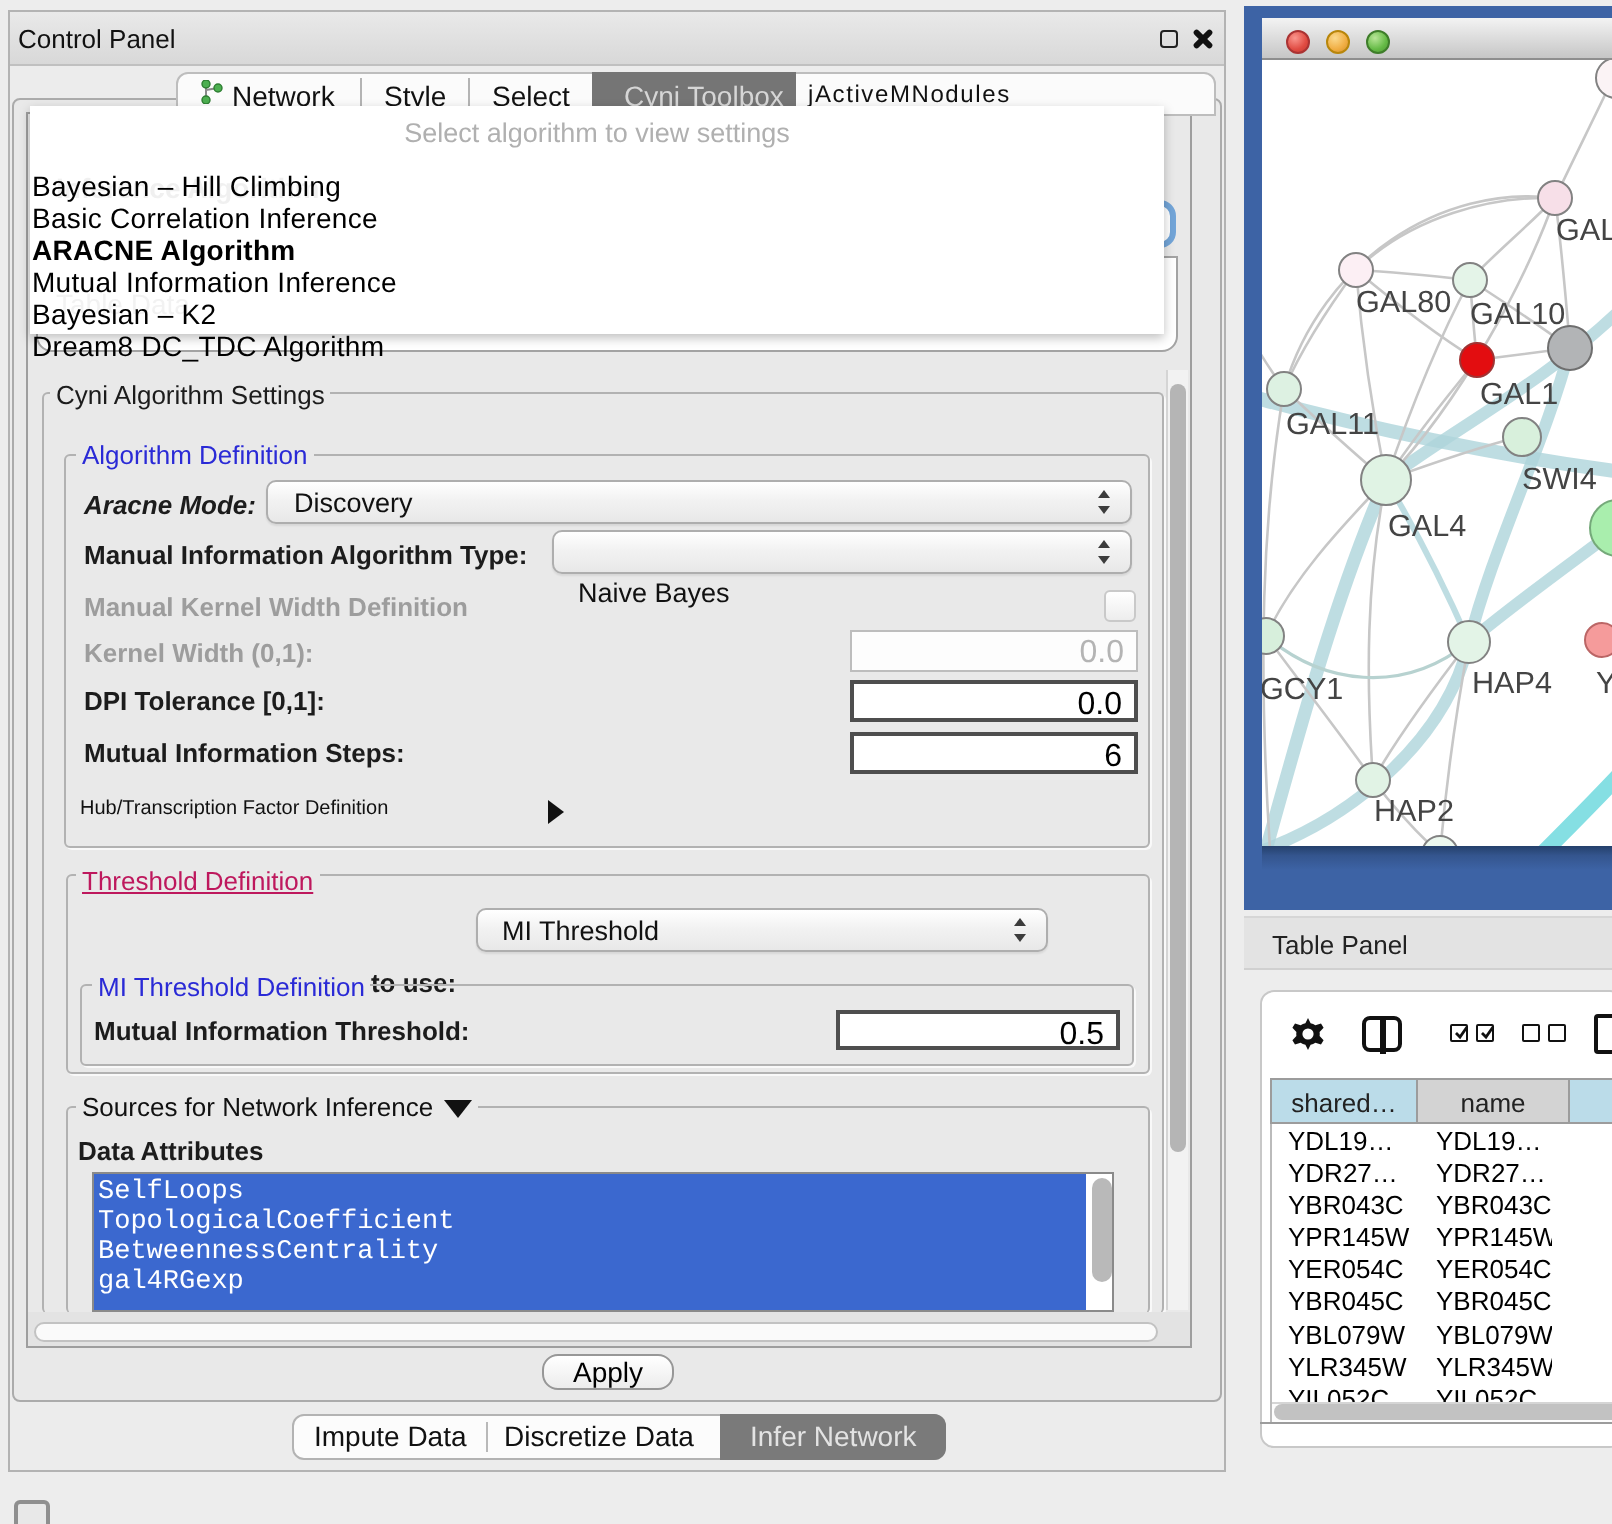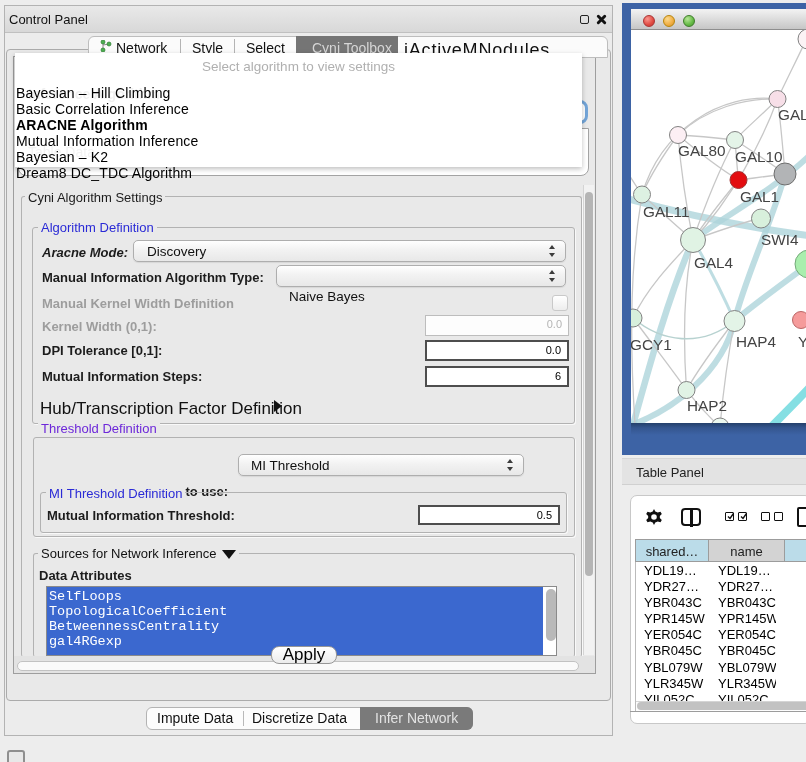--- a/index.html
+++ b/index.html
@@ -6,21 +6,21 @@
   body{width:806px;height:762px;background:#ededed;font-family:"Liberation Sans",sans-serif;position:relative;overflow:hidden;}
   .abs{position:absolute;}
   .b{font-weight:bold;}
   .lbl{font-size:13px;color:#1c1c1c;font-weight:bold;white-space:nowrap;}
   .glbl{font-size:13px;color:#9d9d9d;font-weight:bold;white-space:nowrap;}
   .combo{position:absolute;border:1px solid #aeaeae;border-radius:5px;background:linear-gradient(#ffffff,#f2f2f2 45%,#e8e8e8);box-shadow:0 1px 1px rgba(0,0,0,0.08);font-size:13.5px;color:#111;}
   .combo .ct{position:absolute;left:18px;top:3px;}
   .spin{position:absolute;right:7px;top:0;bottom:0;width:10px;}
   .spin:before{content:"";position:absolute;left:1px;top:4px;border-left:3.5px solid transparent;border-right:3.5px solid transparent;border-bottom:4.5px solid #3c3c3c;}
   .spin:after{content:"";position:absolute;left:1px;bottom:4px;border-left:3.5px solid transparent;border-right:3.5px solid transparent;border-top:4.5px solid #3c3c3c;}
-  .field{position:absolute;background:#fff;border:2px solid #4e4e4e;font-size:11px;color:#000;text-align:right;}
+  .field{position:absolute;background:#fff;border:2px solid #4e4e4e;font-size:16px;color:#000;text-align:right;}
   .field .v{position:absolute;right:6px;top:2px;}
   .gbox{position:absolute;border:1px solid #b2b2b2;border-radius:3px;box-shadow:inset 0 0 0 0px #fff, 1px 1px 0 rgba(255,255,255,0.7);}
   .gcap{position:absolute;font-size:13px;background:#e9e9e9;padding:0 3px;white-space:nowrap;}
 </style>
 </head>
 <body>
 
 <div class="abs" style="left:4px;top:5px;width:609px;height:731px;border:1px solid #b3b3b3;background:#ececec;box-sizing:border-box;"></div>
 
 <div class="abs" style="left:5px;top:6px;width:607px;height:26px;background:linear-gradient(#e9e9e9,#d8d8d8);border-bottom:1px solid #c0c0c0;"></div>
@@ -41,21 +41,21 @@
     <circle cx="9" cy="4" r="2" fill="#4caf50" stroke="#2e7d32" stroke-width="0.7"></circle>
     <circle cx="3" cy="10" r="2" fill="#4caf50" stroke="#2e7d32" stroke-width="0.7"></circle>
   </svg>
 <div class="abs" style="left:116px;top:40px;font-size:14px;color:#111;">Network</div>
 <div class="abs" style="left:180px;top:39px;width:1px;height:16px;background:#b4b4b4;"></div>
 <div class="abs" style="left:192px;top:40px;font-size:14px;color:#111;">Style</div>
 <div class="abs" style="left:234px;top:39px;width:1px;height:16px;background:#b4b4b4;"></div>
 <div class="abs" style="left:246px;top:40px;font-size:14px;color:#111;">Select</div>
 <div class="abs" style="left:296px;top:36px;width:102px;height:22px;background:#757575;"></div>
 <div class="abs" style="left:312px;top:40px;font-size:14px;color:#d6d6d6;">Cyni Toolbox</div>
-<div class="abs" style="left:404px;top:40px;font-size:18px;letter-spacing:0.8px;color:#111;text-align:right;">jActiveMNodules</div>
+<div class="abs" style="left:404px;top:40px;font-size:12px;letter-spacing:0.8px;color:#111;text-align:right;">jActiveMNodules</div>
 
 <div class="abs" style="left:430px;top:100px;width:158px;height:24px;border:3px solid #73a5d8;border-radius:8px;background:#fff;box-sizing:border-box;"></div>
 <div class="abs" style="left:18px;top:128px;width:571px;height:48px;background:#fff;border:1px solid #a3a3a3;border-radius:0 0 8px 8px;box-sizing:border-box;"></div>
 
 <div class="gbox" style="left:21px;top:196px;width:559px;height:460px;border-bottom:none;"></div>
 <div class="gcap" style="left:25px;top:190px;color:#1c1c1c;">Cyni Algorithm Settings</div>
 
 <div class="gbox" style="left:32px;top:227px;width:541px;height:195px;"></div>
 <div class="gcap" style="left:38px;top:220px;color:#2a2ad6;">Algorithm Definition</div>
 
@@ -77,25 +77,25 @@
   </div>
 <div class="abs lbl" style="left:42px;top:343px;">DPI Tolerance [0,1]:</div>
 <div class="field" style="left:425px;top:340px;width:144px;height:21px;box-sizing:border-box;">
     <span class="v">0.0</span>
   </div>
 <div class="abs lbl" style="left:42px;top:369px;">Mutual Information Steps:</div>
 <div class="field" style="left:425px;top:366px;width:144px;height:21px;box-sizing:border-box;">
     <span class="v">6</span>
   </div>
 
-<div class="abs" style="left:40px;top:399px;font-size:17px;color:#111;">Hub/Transcription Factor Definition</div>
+<div class="abs" style="left:40px;top:399px;font-size:10px;color:#111;">Hub/Transcription Factor Definition</div>
 <div class="abs" style="left:274px;top:400px;width:0;height:0;border-top:6px solid transparent;border-bottom:6px solid transparent;border-left:8px solid #111;"></div>
 
 <div class="gbox" style="left:33px;top:437px;width:540px;height:98px;"></div>
-<div class="gcap" style="left:38px;top:421px;color:#6d28d9;">Threshold Definition</div>
+<div class="gcap" style="left:38px;top:433px;color:#be185d;text-decoration:underline;">Threshold Definition</div>
 <div class="abs lbl" style="left:80px;top:484px;">Which threshold to use:</div>
 <div class="combo" style="left:238px;top:454px;width:286px;height:22px;box-sizing:border-box;">
     <span class="ct" style="left:12px;">MI Threshold</span>
     <span class="spin"></span>
   </div>
 <div class="gbox" style="left:40px;top:492px;width:525px;height:39px;"></div>
 <div class="gcap" style="left:46px;top:486px;color:#2a2ad6;">MI Threshold Definition</div>
 <div class="abs lbl" style="left:47px;top:508px;">Mutual Information Threshold:</div>
 <div class="field" style="left:418px;top:505px;width:142px;height:20px;box-sizing:border-box;">
     <span class="v">0.5</span>
@@ -109,21 +109,21 @@
 <div class="abs" style="left:47px;top:587px;width:496px;height:68px;background:#3b68cf;"></div>
 <div class="abs" style="left:49px;top:589px;font-size:13.5px;color:#fff;line-height:15px;font-family:Liberation Mono, monospace;">SelfLoops<br>TopologicalCoefficient<br>BetweennessCentrality<br>gal4RGexp</div>
 <div class="abs" style="left:546px;top:589px;width:10px;height:52px;background:#b9b9b9;border-radius:5px;"></div>
 
 <div class="abs" style="left:583px;top:185px;width:11px;height:470px;background:#f2f2f2;border-left:1px solid #d4d4d4;box-sizing:border-box;"></div>
 <div class="abs" style="left:585px;top:192px;width:8px;height:384px;background:#b5b5b5;border-radius:4px;"></div>
 
 <div class="abs" style="left:14px;top:656px;width:581px;height:17px;background:#e3e3e3;"></div>
 <div class="abs" style="left:17px;top:661px;width:562px;height:10px;background:#fafafa;border:1px solid #c2c2c2;border-radius:5px;box-sizing:border-box;"></div>
 
-<div class="abs" style="left:271px;top:646px;width:66px;height:18px;border:1px solid #979797;border-radius:8px;background:linear-gradient(#ffffff,#ececec);box-sizing:border-box;text-align:center;font-size:17px;color:#000;line-height:16px;">Apply</div>
+<div class="abs" style="left:271px;top:677px;width:66px;height:18px;border:1px solid #979797;border-radius:8px;background:linear-gradient(#ffffff,#ececec);box-sizing:border-box;text-align:center;font-size:14px;color:#000;line-height:16px;">Apply</div>
 
 <div class="abs" style="left:146px;top:707px;width:327px;height:23px;background:#fcfcfc;border:1px solid #b3b3b3;border-radius:6px;box-sizing:border-box;"></div>
 <div class="abs" style="left:157px;top:710px;font-size:14px;color:#111;">Impute Data</div>
 <div class="abs" style="left:243px;top:711px;width:1px;height:15px;background:#b9b9b9;"></div>
 <div class="abs" style="left:252px;top:710px;font-size:14px;color:#111;">Discretize Data</div>
 <div class="abs" style="left:360px;top:707px;width:113px;height:23px;background:#7a7a7a;border-radius:0 6px 6px 0;"></div>
 <div class="abs" style="left:375px;top:710px;font-size:14px;color:#e3e3e3;">Infer Network</div>
 
 <div class="abs" style="left:7px;top:750px;width:14px;height:12px;border:2px solid #8f8f8f;border-radius:3px;background:#e8e8e8;"></div>
 

